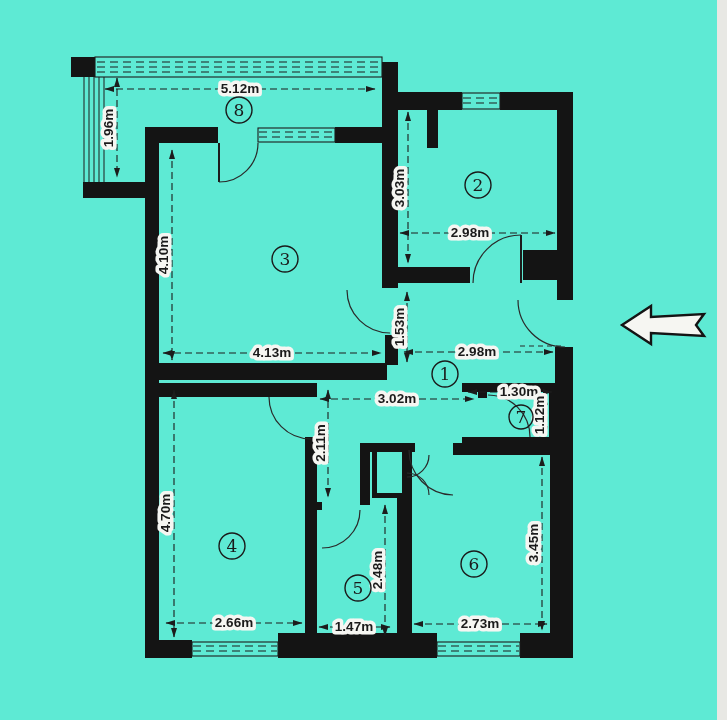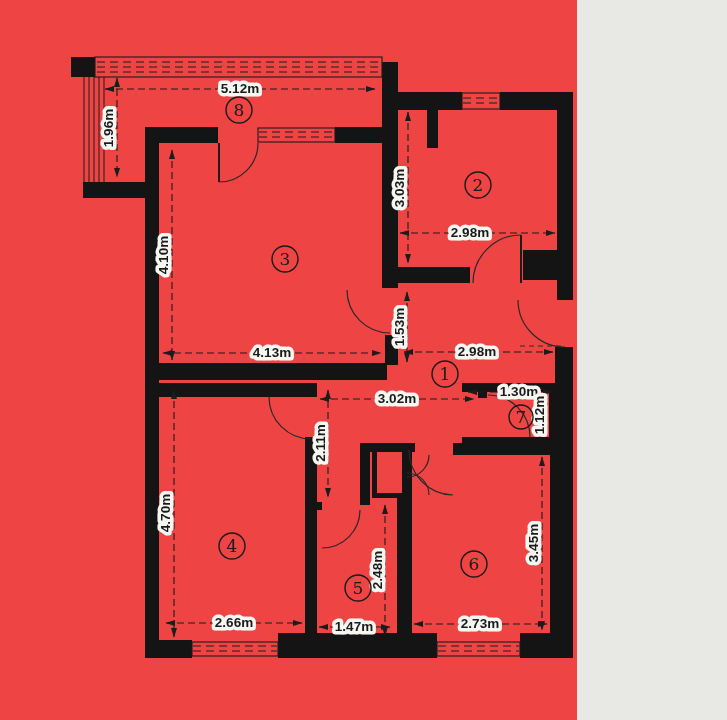--- a/index.html
+++ b/index.html
@@ -1,16 +1,16 @@
 <!DOCTYPE html>
 <html><head>
 <meta charset="utf-8">
 <style>
   html,body{margin:0;padding:0;background:#e8e8e4;}
-  #page{position:relative;width:577px;height:720px;background:#ef4444;overflow:hidden;
+  #page{position:relative;width:717px;height:720px;background:#5eead4;overflow:hidden;
         font-family:"Liberation Sans",sans-serif;}
   svg{position:absolute;left:0;top:0;}
   .wall{fill:#141414;}
   .winframe{fill:none;stroke:#1c1c1c;stroke-width:1.1;}
   .winline{stroke:#1c1c1c;stroke-width:1;stroke-dasharray:8 5;fill:none;}
   .rail{stroke:#1c1c1c;stroke-width:1;fill:none;}
   .door{fill:none;stroke:#2a2a2a;stroke-width:1.2;}
   .leaf{stroke:#1c1c1c;stroke-width:2;fill:none;}
   .dash{stroke:#2a2a2a;stroke-width:1;stroke-dasharray:5 4;fill:none;}
   .dim{stroke:#1c1c1c;stroke-width:1.1;stroke-dasharray:7 4;fill:none;

